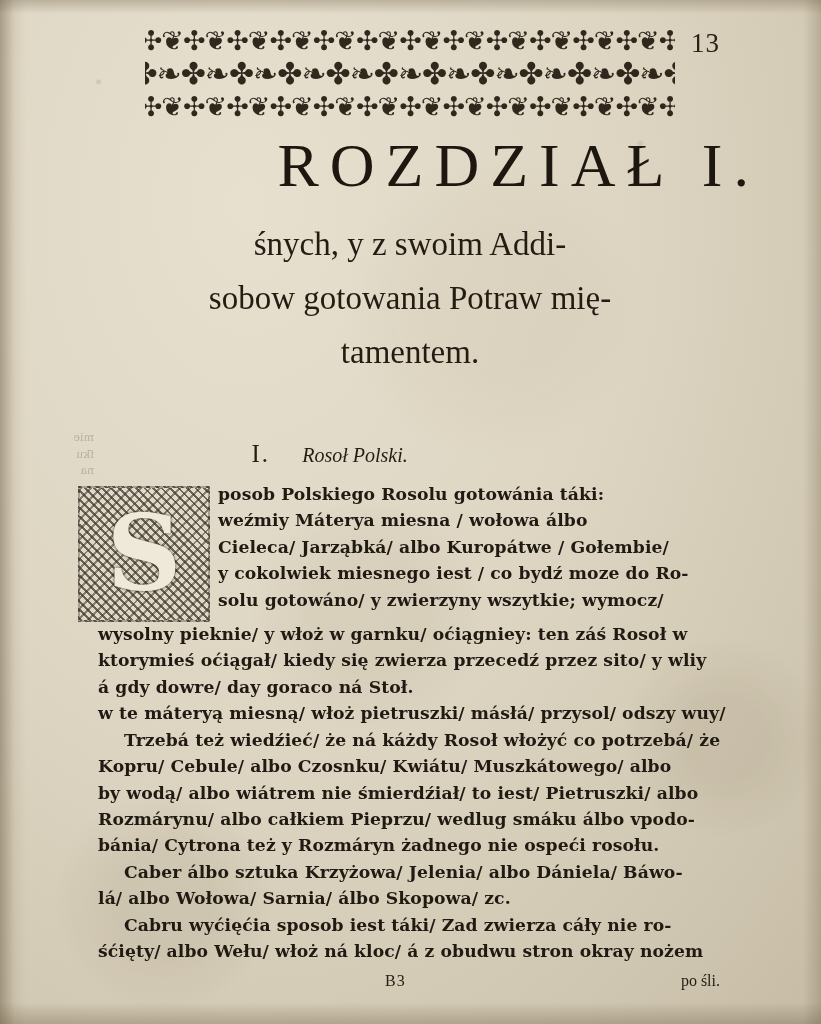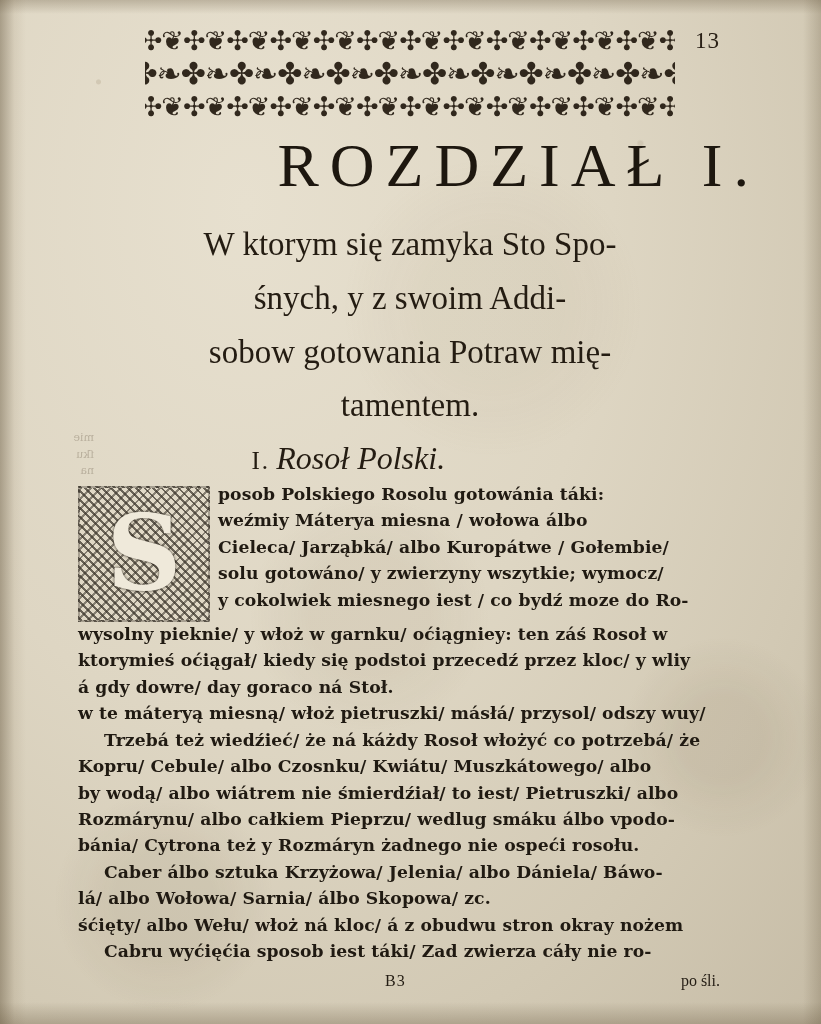--- a/index.html
+++ b/index.html
@@ -64,21 +64,21 @@
     top: 0;
     width: 700px;
     height: 1024px;
     color: #241d14;
   }
 
   .folio {
     position: absolute;
     right: 40px;
     top: 28px;
-    font-size: 23px;
+    font-size: 27px;
     letter-spacing: 1px;
     color: #2a2117;
   }
 
   
   .headband {
     position: absolute;
     left: 85px;
     top: 24px;
     width: 530px;
@@ -134,38 +134,39 @@
     color: #241c12;
   }
   .recipe-head .num {
     display: inline-block;
     width: 60px;
     text-align: right;
     letter-spacing: 2px;
   }
   .recipe-head .ttl {
     display: inline-block;
+    margin-left: 26px;
     font-style: italic;
-    font-size: 32px;
+    font-size: 20px;
   }
 
   
   .body {
     position: absolute;
     top: 482px;
     left: 18px;
     width: 660px;
     font-family: "DejaVu Serif", serif;
     font-size: 17.2px;
     line-height: 1.42;
     color: #201a12;
     font-weight: 700;
     letter-spacing: .1px;
   }
-  .body p { margin: 0 0 2px 0; }
+  .body p { margin: 0 0 2px 0; padding-left: 20px; }
 
   .drop-wrap {
     position: relative;
     min-height: 140px;
   }
   .dropcap {
     float: left;
     width: 132px;
     height: 136px;
     margin: 4px 8px 0 0;
@@ -236,21 +237,20 @@
 
     <div class="headband">
       <div class="orn-row r1">❦✣❦✣❦✣❦✣❦✣❦✣❦✣❦✣❦✣❦✣❦✣❦✣❦✣❦</div>
       <div class="orn-row r2">✤❧✤❧✤❧✤❧✤❧✤❧✤❧✤❧✤❧✤❧✤❧✤❧✤❧✤</div>
       <div class="orn-row r3">❦✣❦✣❦✣❦✣❦✣❦✣❦✣❦✣❦✣❦✣❦✣❦✣❦✣❦</div>
     </div>
 
     <div class="chapter">ROZDZIAŁ I.</div>
 
     <div class="subtitle">
-      <div>W ktorym się zamyka Sto Spo-</div>
       <div>śnych, y z swoim Addi-</div>
       <div>sobow gotowania Potraw mię-</div>
       <div>tamentem.</div>
     </div>
 
     <div class="recipe-head">
       <span class="num">I.</span>
       <span class="ttl">Rosoł Polski.</span>
     </div>
 
@@ -258,48 +258,48 @@
 
       <div class="drop-wrap">
         <div class="dropcap">
           <div class="frame"></div>
           <div class="letter">S</div>
         </div>
         <div class="drop-lines">
           <p>posob Polskiego Rosolu gotowánia táki:</p>
           <p>weźmiy Máterya miesna / wołowa álbo</p>
           <p>Cieleca/ Jarząbká/ albo Kuropátwe / Gołembie/</p>
+          <p>y cokolwiek miesnego iest / co bydź moze do Ro-</p>
           <p>solu gotowáno/ y zwierzyny wszytkie; wymocz/</p>
-          <p>y cokolwiek miesnego iest / co bydź moze do Ro-</p>
         </div>
       </div>
 
       <div>
         <p>wysolny pieknie/ y włoż w garnku/ oćiągniey: ten záś Rosoł w</p>
-        <p>ktorymieś oćiągał/ kiedy się podstoi przecedź przez kloc/ y wliy</p>
+        <p>ktorymieś oćiągał/ kiedy się zwierza przecedź przez sito/ y wliy</p>
         <p>á gdy dowre/ day goraco ná Stoł.</p>
         <p>w te máteryą miesną/ włoż pietruszki/ másłá/ przysol/ odszy wuy/</p>
       </div>
 
       <div>
         <p style="text-indent:26px">Trzebá też wiedźieć/ że ná káżdy Rosoł włożyć co potrzebá/ że</p>
         <p>Kopru/ Cebule/ albo Czosnku/ Kwiátu/ Muszkátowego/ albo</p>
         <p>by wodą/ albo wiátrem nie śmierdźiał/ to iest/ Pietruszki/ albo</p>
         <p>Rozmárynu/ albo całkiem Pieprzu/ wedlug smáku álbo vpodo-</p>
         <p>bánia/ Cytrona też y Rozmáryn żadnego nie ospeći rosołu.</p>
       </div>
 
       <div>
         <p style="text-indent:26px">Caber álbo sztuka Krzyżowa/ Jelenia/ albo Dániela/ Báwo-</p>
         <p>lá/ albo Wołowa/ Sarnia/ álbo Skopowa/ zc.</p>
       </div>
 
       <div>
+        <p style="text-indent:26px">Cabru wyćięćia sposob iest táki/ Zad zwierza cáły nie ro-</p>
         <p>śćięty/ albo Wełu/ włoż ná kloc/ á z obudwu stron okray nożem</p>
-        <p style="text-indent:26px">Cabru wyćięćia sposob iest táki/ Zad zwierza cáły nie ro-</p>
       </div>
 
     </div>
 
     <div class="sig">B3</div>
     <div class="catchword">po śli.</div>
 
   </div>
 
   <div class="ghost">mie<br>ſku<br>na</div>

